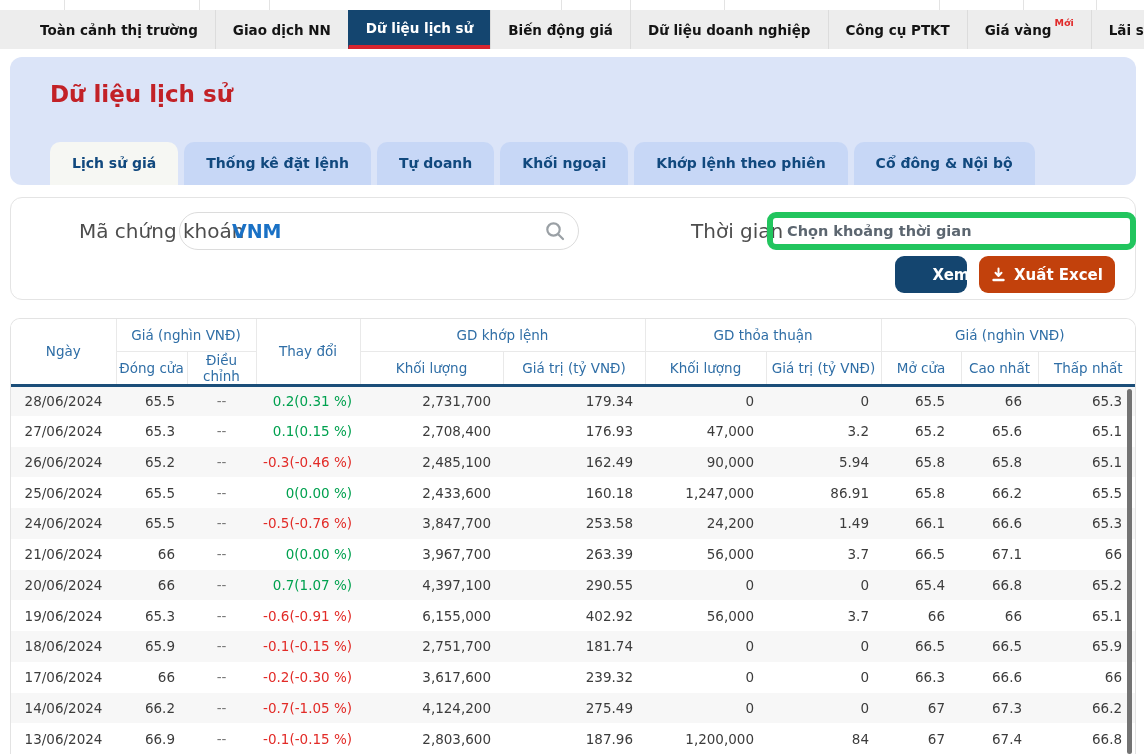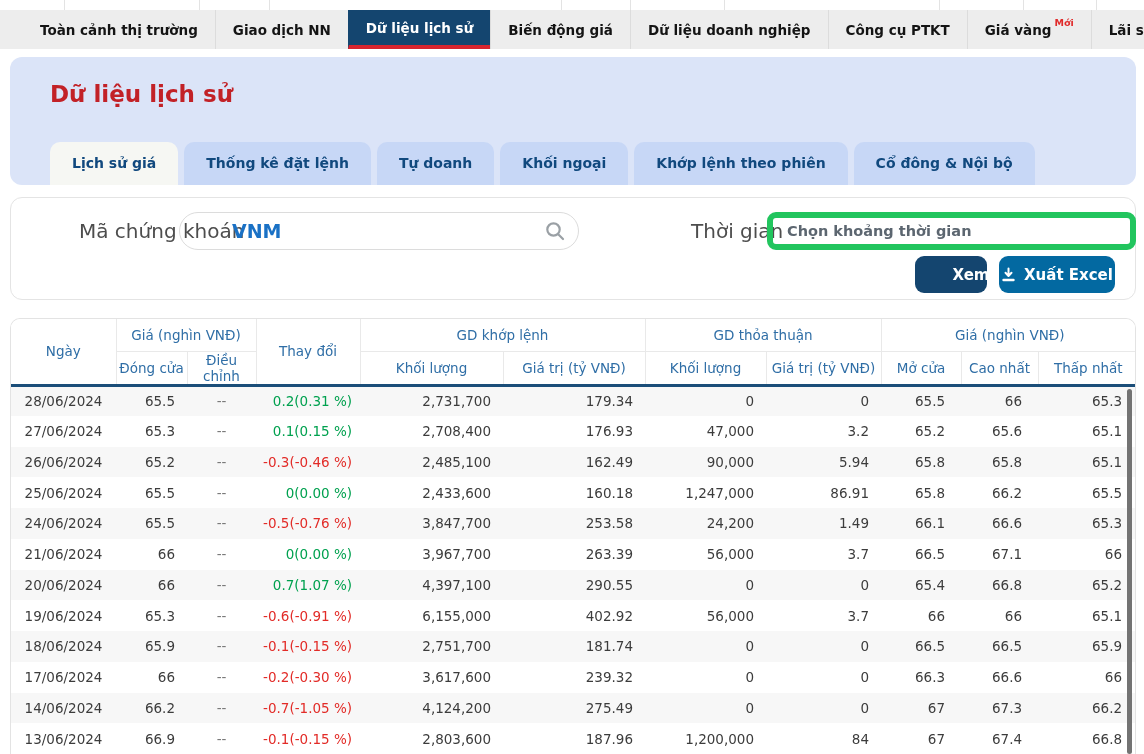--- a/index.html
+++ b/index.html
@@ -50,21 +50,21 @@
     border:6px solid #22c55e; border-radius:9px; display:flex; align-items:center; }
   .time-input { border:none; outline:none; flex:1; padding:0 14px; font-size:14.5px;
     font-weight:bold; color:#555; background:transparent;
     font-family:"DejaVu Sans","Liberation Sans",sans-serif; }
   .time-input::placeholder { color:#5c6670; opacity:1; }
   .btn-row { position:absolute; top:58px; right:20px; display:flex; gap:12px; }
   .btn { height:37px; border:none; border-radius:9px; font-size:15px; font-weight:bold;
     cursor:pointer; display:flex; align-items:center; justify-content:center;
     font-family:"DejaVu Sans","Liberation Sans",sans-serif; }
   .btn-view { width:72px; background:#14456f; color:#fff;padding-left:40px; }
-  .btn-export { width:116px; background:#0369a1; color:#fff; gap:8px; }
+  .btn-export { width:136px; background:#c2410c; color:#fff; gap:8px; }
 
   
   .table-wrap { position:relative; margin:18px 8px 0 10px; border:1px solid #e3e3e3;
     border-bottom:none; border-radius:10px 10px 0 0; overflow:hidden; }
   table { width:100%; border-collapse:collapse; table-layout:fixed; }
   thead th { font-size:13.5px; font-weight:400; color:#2f6ea6; height:32px;
     border:1px solid #e9e9e9; background:#fff; }
   thead tr:first-child th { border-top:none; }
   thead th:first-child { border-left:none; }
   thead th:last-child { border-right:none; }

